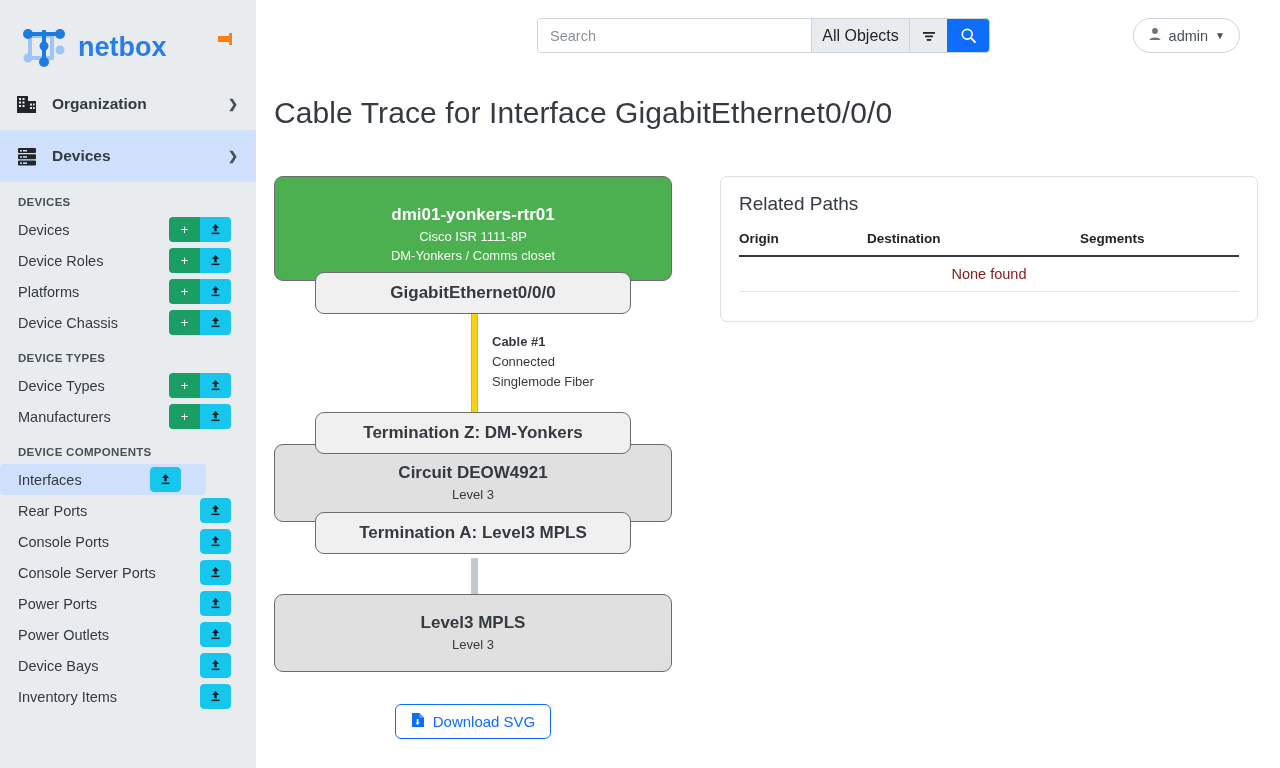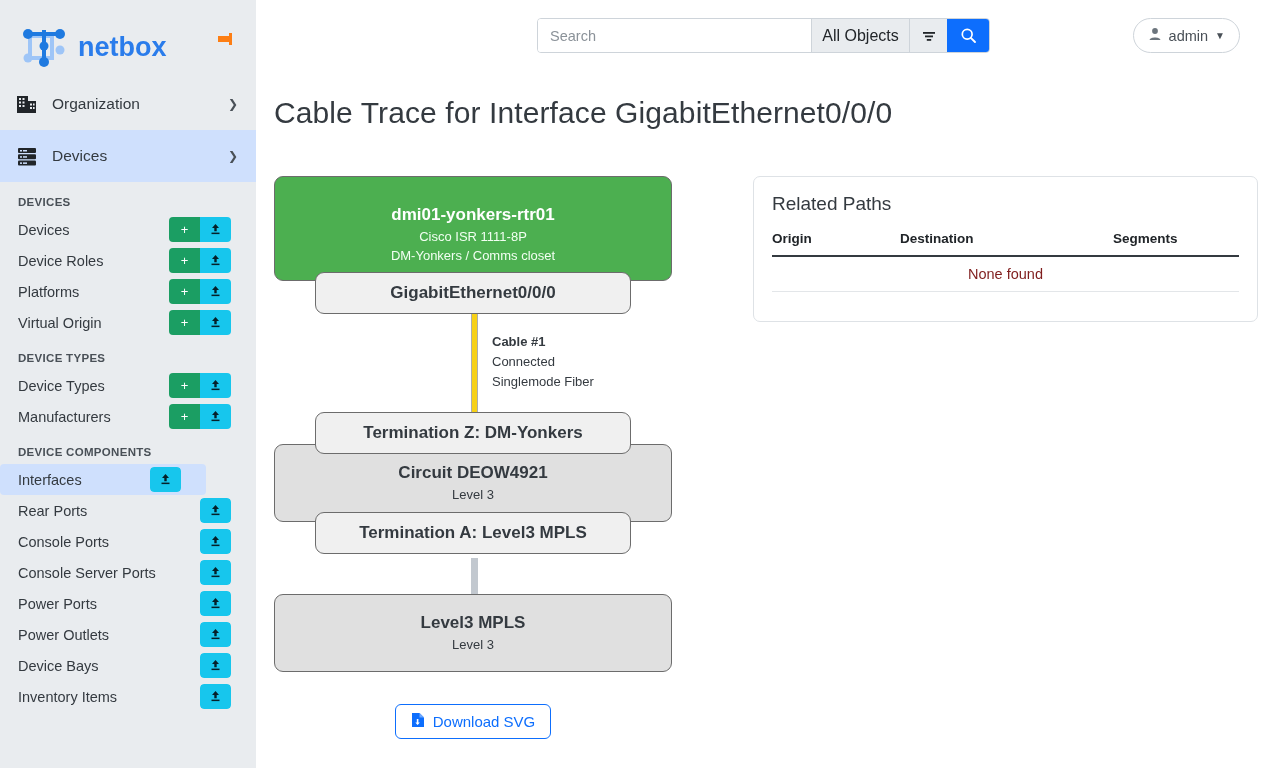--- a/index.html
+++ b/index.html
@@ -32,21 +32,21 @@
   .pin-icon {
     position: absolute; right: 22px; top: 32px;
     color: #fd7e14; font-size: 15px; line-height: 1;
   }
   .nav-group {
     display: flex; align-items: center;
     height: 52px;
     padding: 0 18px 0 14px;
     cursor: pointer;
     font-size: 15.5px;
-    font-weight: 400;
+    font-weight: 700;
     color: #343a40;
   }
   .nav-group.active { background: #cfe0fd; }
   .nav-group .ng-icon {
     width: 26px; height: 20px; margin-right: 12px;
     display: flex; align-items: center; justify-content: center;
     color: #212529;
   }
   .nav-group .ng-label { flex: 1; }
   .nav-group .ng-caret { font-size: 12px; color: #495057; }
@@ -262,21 +262,20 @@
   }
 
   
   .card {
     flex: 1;
     border: 1px solid #dee2e6;
     border-radius: 7px;
     background: #fff;
     padding: 16px 18px 22px 18px;
     height: 146px;
-    margin-left: 33px;
   }
   .card-title {
     font-size: 19px; font-weight: 400; color: #343a40;
     margin-bottom: 16px;
   }
   table.paths { width: 100%; border-collapse: collapse; }
   table.paths th {
     text-align: left;
     font-size: 13.5px;
     font-weight: 700;
@@ -406,21 +405,21 @@
         <span class="btn-add">+</span>
         <span class="btn-import">
           <svg width="13" height="13" viewBox="0 0 13 13">
               <path d="M6.5 1 L10 5 H7.7 V8.2 H5.3 V5 H3 Z" fill="#05202a"></path>
               <rect x="2.5" y="9.6" width="8" height="1.5" fill="#05202a"></rect>
             </svg>
         </span>
       </span>
     </div>
     <div class="nav-item">
-      <span class="ni-label">Virtual Origin</span>
+      <span class="ni-label">Device Chassis</span>
       <span class="nav-actions">
         <span class="btn-add">+</span>
         <span class="btn-import">
           <svg width="13" height="13" viewBox="0 0 13 13">
               <path d="M6.5 1 L10 5 H7.7 V8.2 H5.3 V5 H3 Z" fill="#05202a"></path>
               <rect x="2.5" y="9.6" width="8" height="1.5" fill="#05202a"></rect>
             </svg>
         </span>
       </span>
     </div>

